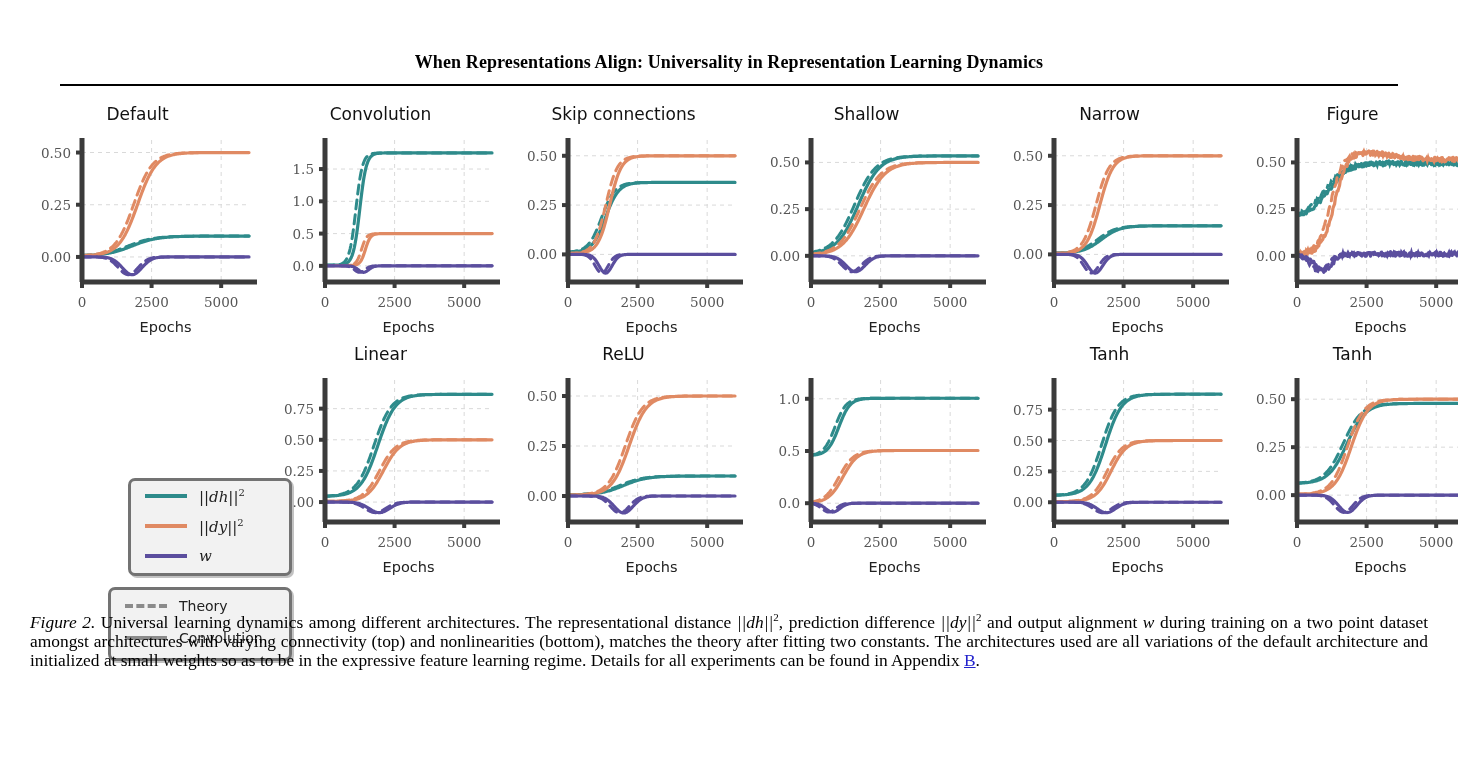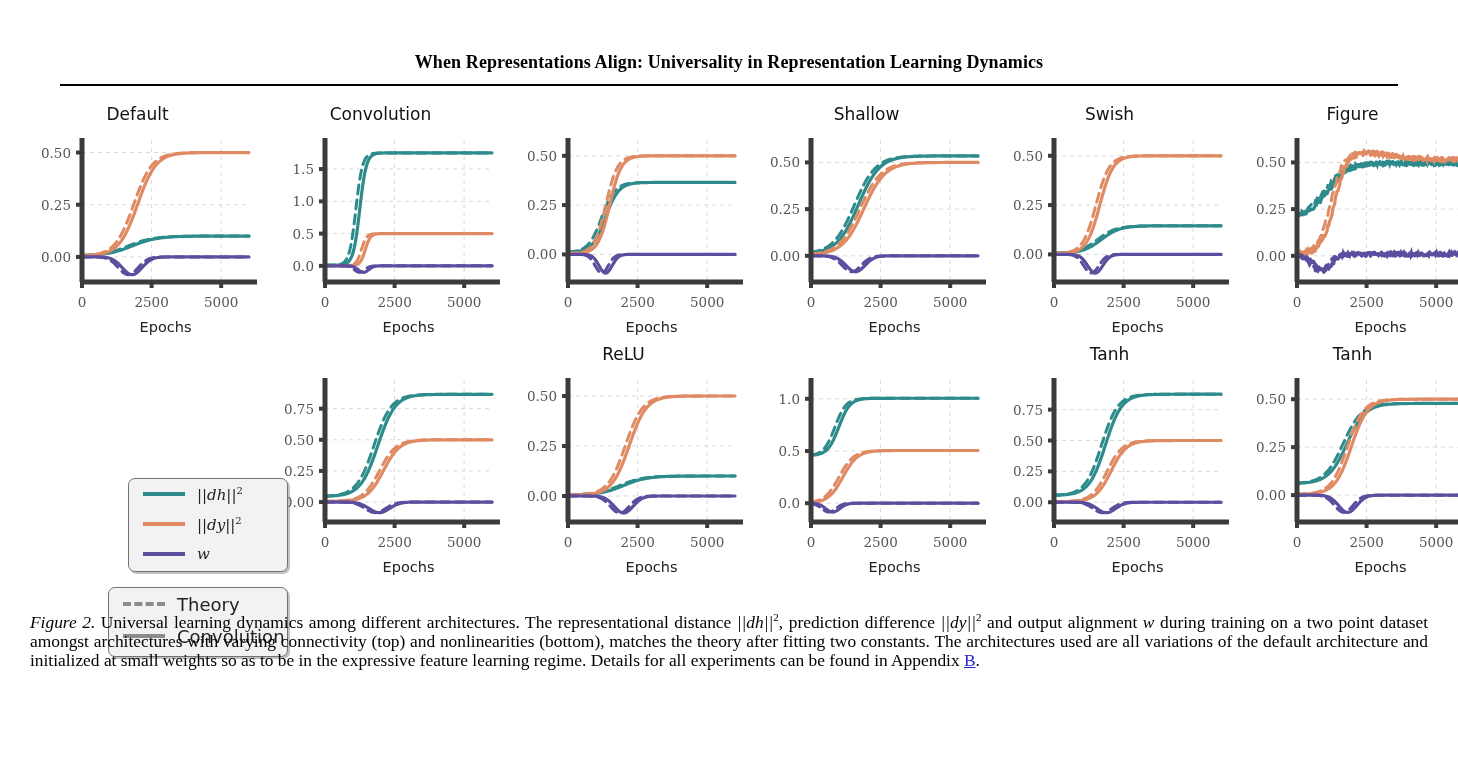--- a/index.html
+++ b/index.html
@@ -45,36 +45,36 @@
     font-family:"DejaVu Serif", serif;
     font-size:13.5px;fill:#555;
   }
   .axis-label{
     font-family:"DejaVu Sans", sans-serif;
     font-size:14.5px;fill:#222;
   }
 
   
   .legend-box{
-    position:absolute;background:#f2f2f2;border:1px solid #737373;
+    position:absolute;background:#f2f2f2;border:3px solid #737373;
     border-radius:7px;box-shadow:2px 2px 0 rgba(120,120,120,.45);
   }
   .legend-color{left:128px;top:378px;width:158px;height:92px;}
   .legend-style{left:108px;top:487px;width:178px;height:68px;}
   .legend-row{display:flex;align-items:center;height:30px;padding-left:14px;}
   .legend-style .legend-row{height:32px;}
   .swatch{width:42px;height:0;border-top-width:4px;border-top-style:solid;margin-right:12px;}
   .swatch-dash{width:42px;height:0;border-top:4px dashed #8b8b8b;margin-right:12px;}
   .swatch-solid{width:42px;height:0;border-top:4px solid #8b8b8b;margin-right:12px;}
   .legend-label{
     font-family:"DejaVu Serif", serif;font-size:15px;color:#222;font-style:italic;
   }
   .legend-label sup{font-style:normal;font-size:10px;}
   .legend-label-plain{
-    font-family:"DejaVu Sans", sans-serif;font-size:18px;color:#222;font-style:normal;
+    font-family:"DejaVu Sans", sans-serif;font-size:14px;color:#222;font-style:normal;
   }
 
   
   .caption{
     position:absolute;left:30px;top:608px;width:1398px;
     font-family:"Liberation Serif", serif;
     font-size:17.4px;line-height:19px;color:#000;text-align:justify;
   }
   .caption .fig-lead{font-style:italic;}
   .caption .mathit{font-family:"Liberation Serif", serif;font-style:italic;}
@@ -154,20 +154,21 @@
             <line x1="66" x2="66" y1="152" y2="158" stroke="#3b3b3b" stroke-width="4"></line>
             <text x="66" y="177" text-anchor="middle" class="tick-text">0</text>
             <line x1="135.58333333333334" x2="135.58333333333334" y1="152" y2="158" stroke="#3b3b3b" stroke-width="4"></line>
             <text x="135.58333333333334" y="177" text-anchor="middle" class="tick-text">2500</text>
             <line x1="205.16666666666669" x2="205.16666666666669" y1="152" y2="158" stroke="#3b3b3b" stroke-width="4"></line>
             <text x="205.16666666666669" y="177" text-anchor="middle" class="tick-text">5000</text>
             <text x="149.5" y="202" text-anchor="middle" class="axis-label">Epochs</text>
           </svg>
         </div>
         <div class="cell" style="left: 486px;">
+          <div class="panel-title">Skip connections</div>
           <svg width="243" height="210">
             <line x1="66" x2="233" y1="124.38888888888889" y2="124.38888888888889" stroke="#d9d9d9" stroke-width="1" stroke-dasharray="4,4"></line>
             <line x1="66" x2="233" y1="75.08333333333333" y2="75.08333333333333" stroke="#d9d9d9" stroke-width="1" stroke-dasharray="4,4"></line>
             <line x1="66" x2="233" y1="25.77777777777777" y2="25.77777777777777" stroke="#d9d9d9" stroke-width="1" stroke-dasharray="4,4"></line>
             <line x1="66" x2="66" y1="10" y2="152" stroke="#d9d9d9" stroke-width="1" stroke-dasharray="4,4"></line>
             <line x1="135.58333333333334" x2="135.58333333333334" y1="10" y2="152" stroke="#d9d9d9" stroke-width="1" stroke-dasharray="4,4"></line>
             <line x1="205.16666666666669" x2="205.16666666666669" y1="10" y2="152" stroke="#d9d9d9" stroke-width="1" stroke-dasharray="4,4"></line>
             <path d="M66.00 121.98 L66.83 121.93 L67.67 121.86 L68.50 121.79 L69.34 121.70 L70.17 121.61 L71.01 121.50 L71.84 121.38 L72.68 121.25 L73.52 121.09 L74.35 120.92 L75.19 120.72 L76.02 120.50 L76.86 120.25 L77.69 119.97 L78.53 119.65 L79.36 119.30 L80.19 118.90 L81.03 118.46 L81.86 117.96 L82.70 117.40 L83.53 116.78 L84.37 116.09 L85.20 115.33 L86.04 114.49 L86.88 113.56 L87.71 112.54 L88.55 111.42 L89.38 110.20 L90.22 108.88 L91.05 107.45 L91.89 105.91 L92.72 104.27 L93.56 102.52 L94.39 100.68 L95.22 98.75 L96.06 96.74 L96.89 94.65 L97.73 92.52 L98.56 90.34 L99.40 88.14 L100.23 85.94 L101.07 83.75 L101.91 81.58 L102.74 79.46 L103.58 77.40 L104.41 75.42 L105.25 73.51 L106.08 71.70 L106.91 69.99 L107.75 68.39 L108.59 66.89 L109.42 65.49 L110.25 64.20 L111.09 63.02 L111.93 61.93 L112.76 60.94 L113.59 60.04 L114.43 59.22 L115.27 58.49 L116.10 57.82 L116.94 57.23 L117.77 56.69 L118.60 56.21 L119.44 55.78 L120.28 55.40 L121.11 55.06 L121.94 54.75 L122.78 54.48 L123.61 54.24 L124.45 54.03 L125.28 53.84 L126.12 53.67 L126.95 53.53 L127.79 53.40 L128.63 53.28 L129.46 53.18 L130.30 53.09 L131.13 53.01 L131.97 52.93 L132.80 52.87 L133.63 52.82 L134.47 52.77 L135.31 52.73 L136.14 52.69 L136.97 52.65 L137.81 52.62 L138.64 52.60 L139.48 52.57 L140.31 52.55 L141.15 52.54 L141.99 52.52 L142.82 52.51 L143.66 52.49 L144.49 52.48 L145.32 52.47 L146.16 52.47 L147.00 52.46 L147.83 52.45 L148.67 52.45 L149.50 52.44 L150.33 52.44 L151.17 52.43 L152.00 52.43 L152.84 52.43 L153.68 52.42 L154.51 52.42 L155.34 52.42 L156.18 52.42 L157.01 52.42 L157.85 52.41 L158.69 52.41 L159.52 52.41 L160.35 52.41 L161.19 52.41 L162.02 52.41 L162.86 52.41 L163.69 52.41 L164.53 52.41 L165.37 52.41 L166.20 52.41 L167.03 52.41 L167.87 52.41 L168.70 52.40 L169.54 52.40 L170.38 52.40 L171.21 52.40 L172.05 52.40 L172.88 52.40 L173.72 52.40 L174.55 52.40 L175.38 52.40 L176.22 52.40 L177.06 52.40 L177.89 52.40 L178.73 52.40 L179.56 52.40 L180.40 52.40 L181.23 52.40 L182.06 52.40 L182.90 52.40 L183.74 52.40 L184.57 52.40 L185.41 52.40 L186.24 52.40 L187.07 52.40 L187.91 52.40 L188.75 52.40 L189.58 52.40 L190.42 52.40 L191.25 52.40 L192.08 52.40 L192.92 52.40 L193.75 52.40 L194.59 52.40 L195.43 52.40 L196.26 52.40 L197.09 52.40 L197.93 52.40 L198.77 52.40 L199.60 52.40 L200.44 52.40 L201.27 52.40 L202.10 52.40 L202.94 52.40 L203.78 52.40 L204.61 52.40 L205.44 52.40 L206.28 52.40 L207.12 52.40 L207.95 52.40 L208.78 52.40 L209.62 52.40 L210.46 52.40 L211.29 52.40 L212.13 52.40 L212.96 52.40 L213.79 52.40 L214.63 52.40 L215.47 52.40 L216.30 52.40 L217.13 52.40 L217.97 52.40 L218.81 52.40 L219.64 52.40 L220.47 52.40 L221.31 52.40 L222.15 52.40 L222.98 52.40 L223.81 52.40 L224.65 52.40 L225.48 52.40 L226.32 52.40 L227.16 52.40 L227.99 52.40 L228.82 52.40 L229.66 52.40 L230.50 52.40 L231.33 52.40 L232.16 52.40 L233.00 52.40" fill="none" stroke="#2E8B8B" stroke-width="3" stroke-dasharray="9,6" stroke-linecap="round"></path>
             <path d="M66.00 122.18 L66.83 122.14 L67.67 122.11 L68.50 122.07 L69.34 122.02 L70.17 121.97 L71.01 121.91 L71.84 121.84 L72.68 121.76 L73.52 121.67 L74.35 121.58 L75.19 121.46 L76.02 121.34 L76.86 121.20 L77.69 121.04 L78.53 120.85 L79.36 120.65 L80.19 120.42 L81.03 120.16 L81.86 119.87 L82.70 119.54 L83.53 119.17 L84.37 118.76 L85.20 118.30 L86.04 117.78 L86.88 117.20 L87.71 116.56 L88.55 115.85 L89.38 115.06 L90.22 114.19 L91.05 113.23 L91.89 112.17 L92.72 111.02 L93.56 109.77 L94.39 108.41 L95.22 106.95 L96.06 105.37 L96.89 103.70 L97.73 101.92 L98.56 100.05 L99.40 98.09 L100.23 96.05 L101.07 93.95 L101.91 91.80 L102.74 89.61 L103.58 87.41 L104.41 85.21 L105.25 83.02 L106.08 80.87 L106.91 78.77 L107.75 76.73 L108.59 74.77 L109.42 72.90 L110.25 71.12 L111.09 69.45 L111.93 67.87 L112.76 66.41 L113.59 65.05 L114.43 63.80 L115.27 62.65 L116.10 61.59 L116.94 60.63 L117.77 59.76 L118.60 58.97 L119.44 58.26 L120.28 57.62 L121.11 57.04 L121.94 56.52 L122.78 56.06 L123.61 55.65 L124.45 55.28 L125.28 54.95 L126.12 54.66 L126.95 54.40 L127.79 54.17 L128.63 53.97 L129.46 53.78 L130.30 53.62 L131.13 53.48 L131.97 53.35 L132.80 53.24 L133.63 53.15 L134.47 53.06 L135.31 52.98 L136.14 52.91 L136.97 52.85 L137.81 52.80 L138.64 52.75 L139.48 52.71 L140.31 52.68 L141.15 52.64 L141.99 52.61 L142.82 52.59 L143.66 52.57 L144.49 52.55 L145.32 52.53 L146.16 52.52 L147.00 52.50 L147.83 52.49 L148.67 52.48 L149.50 52.47 L150.33 52.46 L151.17 52.46 L152.00 52.45 L152.84 52.44 L153.68 52.44 L154.51 52.43 L155.34 52.43 L156.18 52.43 L157.01 52.42 L157.85 52.42 L158.69 52.42 L159.52 52.42 L160.35 52.42 L161.19 52.41 L162.02 52.41 L162.86 52.41 L163.69 52.41 L164.53 52.41 L165.37 52.41 L166.20 52.41 L167.03 52.41 L167.87 52.41 L168.70 52.41 L169.54 52.41 L170.38 52.41 L171.21 52.41 L172.05 52.41 L172.88 52.40 L173.72 52.40 L174.55 52.40 L175.38 52.40 L176.22 52.40 L177.06 52.40 L177.89 52.40 L178.73 52.40 L179.56 52.40 L180.40 52.40 L181.23 52.40 L182.06 52.40 L182.90 52.40 L183.74 52.40 L184.57 52.40 L185.41 52.40 L186.24 52.40 L187.07 52.40 L187.91 52.40 L188.75 52.40 L189.58 52.40 L190.42 52.40 L191.25 52.40 L192.08 52.40 L192.92 52.40 L193.75 52.40 L194.59 52.40 L195.43 52.40 L196.26 52.40 L197.09 52.40 L197.93 52.40 L198.77 52.40 L199.60 52.40 L200.44 52.40 L201.27 52.40 L202.10 52.40 L202.94 52.40 L203.78 52.40 L204.61 52.40 L205.44 52.40 L206.28 52.40 L207.12 52.40 L207.95 52.40 L208.78 52.40 L209.62 52.40 L210.46 52.40 L211.29 52.40 L212.13 52.40 L212.96 52.40 L213.79 52.40 L214.63 52.40 L215.47 52.40 L216.30 52.40 L217.13 52.40 L217.97 52.40 L218.81 52.40 L219.64 52.40 L220.47 52.40 L221.31 52.40 L222.15 52.40 L222.98 52.40 L223.81 52.40 L224.65 52.40 L225.48 52.40 L226.32 52.40 L227.16 52.40 L227.99 52.40 L228.82 52.40 L229.66 52.40 L230.50 52.40 L231.33 52.40 L232.16 52.40 L233.00 52.40" fill="none" stroke="#2E8B8B" stroke-width="3.2" stroke-linejoin="round" stroke-linecap="round"></path>
             <path d="M66.00 123.46 L66.83 123.44 L67.67 123.41 L68.50 123.38 L69.34 123.35 L70.17 123.31 L71.01 123.26 L71.84 123.21 L72.68 123.15 L73.52 123.08 L74.35 123.00 L75.19 122.91 L76.02 122.80 L76.86 122.68 L77.69 122.54 L78.53 122.38 L79.36 122.19 L80.19 121.97 L81.03 121.73 L81.86 121.44 L82.70 121.12 L83.53 120.74 L84.37 120.32 L85.20 119.83 L86.04 119.27 L86.88 118.63 L87.71 117.91 L88.55 117.08 L89.38 116.15 L90.22 115.10 L91.05 113.91 L91.89 112.58 L92.72 111.09 L93.56 109.44 L94.39 107.60 L95.22 105.58 L96.06 103.37 L96.89 100.96 L97.73 98.35 L98.56 95.57 L99.40 92.60 L100.23 89.47 L101.07 86.21 L101.91 82.83 L102.74 79.37 L103.58 75.86 L104.41 72.34 L105.25 68.85 L106.08 65.41 L106.91 62.07 L107.75 58.85 L108.59 55.77 L109.42 52.86 L110.25 50.13 L111.09 47.60 L111.93 45.25 L112.76 43.10 L113.59 41.15 L114.43 39.37 L115.27 37.77 L116.10 36.34 L116.94 35.05 L117.77 33.91 L118.60 32.90 L119.44 32.01 L120.28 31.22 L121.11 30.52 L121.94 29.91 L122.78 29.38 L123.61 28.91 L124.45 28.50 L125.28 28.15 L126.12 27.84 L126.95 27.57 L127.79 27.33 L128.63 27.12 L129.46 26.95 L130.30 26.79 L131.13 26.66 L131.97 26.54 L132.80 26.44 L133.63 26.35 L134.47 26.27 L135.31 26.21 L136.14 26.15 L136.97 26.10 L137.81 26.06 L138.64 26.02 L139.48 25.99 L140.31 25.96 L141.15 25.93 L141.99 25.91 L142.82 25.90 L143.66 25.88 L144.49 25.87 L145.32 25.85 L146.16 25.84 L147.00 25.84 L147.83 25.83 L148.67 25.82 L149.50 25.82 L150.33 25.81 L151.17 25.81 L152.00 25.80 L152.84 25.80 L153.68 25.80 L154.51 25.79 L155.34 25.79 L156.18 25.79 L157.01 25.79 L157.85 25.79 L158.69 25.79 L159.52 25.78 L160.35 25.78 L161.19 25.78 L162.02 25.78 L162.86 25.78 L163.69 25.78 L164.53 25.78 L165.37 25.78 L166.20 25.78 L167.03 25.78 L167.87 25.78 L168.70 25.78 L169.54 25.78 L170.38 25.78 L171.21 25.78 L172.05 25.78 L172.88 25.78 L173.72 25.78 L174.55 25.78 L175.38 25.78 L176.22 25.78 L177.06 25.78 L177.89 25.78 L178.73 25.78 L179.56 25.78 L180.40 25.78 L181.23 25.78 L182.06 25.78 L182.90 25.78 L183.74 25.78 L184.57 25.78 L185.41 25.78 L186.24 25.78 L187.07 25.78 L187.91 25.78 L188.75 25.78 L189.58 25.78 L190.42 25.78 L191.25 25.78 L192.08 25.78 L192.92 25.78 L193.75 25.78 L194.59 25.78 L195.43 25.78 L196.26 25.78 L197.09 25.78 L197.93 25.78 L198.77 25.78 L199.60 25.78 L200.44 25.78 L201.27 25.78 L202.10 25.78 L202.94 25.78 L203.78 25.78 L204.61 25.78 L205.44 25.78 L206.28 25.78 L207.12 25.78 L207.95 25.78 L208.78 25.78 L209.62 25.78 L210.46 25.78 L211.29 25.78 L212.13 25.78 L212.96 25.78 L213.79 25.78 L214.63 25.78 L215.47 25.78 L216.30 25.78 L217.13 25.78 L217.97 25.78 L218.81 25.78 L219.64 25.78 L220.47 25.78 L221.31 25.78 L222.15 25.78 L222.98 25.78 L223.81 25.78 L224.65 25.78 L225.48 25.78 L226.32 25.78 L227.16 25.78 L227.99 25.78 L228.82 25.78 L229.66 25.78 L230.50 25.78 L231.33 25.78 L232.16 25.78 L233.00 25.78" fill="none" stroke="#E08A63" stroke-width="3" stroke-dasharray="9,6" stroke-linecap="round"></path>
@@ -217,21 +218,21 @@
             <line x1="66" x2="66" y1="152" y2="158" stroke="#3b3b3b" stroke-width="4"></line>
             <text x="66" y="177" text-anchor="middle" class="tick-text">0</text>
             <line x1="135.58333333333334" x2="135.58333333333334" y1="152" y2="158" stroke="#3b3b3b" stroke-width="4"></line>
             <text x="135.58333333333334" y="177" text-anchor="middle" class="tick-text">2500</text>
             <line x1="205.16666666666669" x2="205.16666666666669" y1="152" y2="158" stroke="#3b3b3b" stroke-width="4"></line>
             <text x="205.16666666666669" y="177" text-anchor="middle" class="tick-text">5000</text>
             <text x="149.5" y="202" text-anchor="middle" class="axis-label">Epochs</text>
           </svg>
         </div>
         <div class="cell" style="left: 972px;">
-          <div class="panel-title">Swish</div>
+          <div class="panel-title">Narrow</div>
           <svg width="243" height="210">
             <line x1="66" x2="233" y1="124.38888888888889" y2="124.38888888888889" stroke="#d9d9d9" stroke-width="1" stroke-dasharray="4,4"></line>
             <line x1="66" x2="233" y1="75.08333333333333" y2="75.08333333333333" stroke="#d9d9d9" stroke-width="1" stroke-dasharray="4,4"></line>
             <line x1="66" x2="233" y1="25.77777777777777" y2="25.77777777777777" stroke="#d9d9d9" stroke-width="1" stroke-dasharray="4,4"></line>
             <line x1="66" x2="66" y1="10" y2="152" stroke="#d9d9d9" stroke-width="1" stroke-dasharray="4,4"></line>
             <line x1="135.58333333333334" x2="135.58333333333334" y1="10" y2="152" stroke="#d9d9d9" stroke-width="1" stroke-dasharray="4,4"></line>
             <line x1="205.16666666666669" x2="205.16666666666669" y1="10" y2="152" stroke="#d9d9d9" stroke-width="1" stroke-dasharray="4,4"></line>
             <path d="M66.00 123.15 L66.83 123.13 L67.67 123.10 L68.50 123.07 L69.34 123.04 L70.17 123.01 L71.01 122.97 L71.84 122.93 L72.68 122.89 L73.52 122.84 L74.35 122.79 L75.19 122.73 L76.02 122.67 L76.86 122.60 L77.69 122.53 L78.53 122.45 L79.36 122.36 L80.19 122.27 L81.03 122.17 L81.86 122.06 L82.70 121.94 L83.53 121.81 L84.37 121.66 L85.20 121.51 L86.04 121.35 L86.88 121.17 L87.71 120.98 L88.55 120.77 L89.38 120.55 L90.22 120.31 L91.05 120.05 L91.89 119.78 L92.72 119.49 L93.56 119.17 L94.39 118.84 L95.22 118.49 L96.06 118.11 L96.89 117.72 L97.73 117.30 L98.56 116.86 L99.40 116.40 L100.23 115.92 L101.07 115.42 L101.91 114.90 L102.74 114.36 L103.58 113.81 L104.41 113.24 L105.25 112.65 L106.08 112.06 L106.91 111.45 L107.75 110.84 L108.59 110.22 L109.42 109.60 L110.25 108.98 L111.09 108.36 L111.93 107.74 L112.76 107.14 L113.59 106.54 L114.43 105.96 L115.27 105.39 L116.10 104.83 L116.94 104.29 L117.77 103.77 L118.60 103.27 L119.44 102.79 L120.28 102.33 L121.11 101.89 L121.94 101.48 L122.78 101.08 L123.61 100.71 L124.45 100.35 L125.28 100.02 L126.12 99.71 L126.95 99.42 L127.79 99.14 L128.63 98.89 L129.46 98.65 L130.30 98.42 L131.13 98.22 L131.97 98.03 L132.80 97.85 L133.63 97.68 L134.47 97.53 L135.31 97.39 L136.14 97.26 L136.97 97.14 L137.81 97.03 L138.64 96.93 L139.48 96.83 L140.31 96.75 L141.15 96.67 L141.99 96.59 L142.82 96.53 L143.66 96.46 L144.49 96.41 L145.32 96.36 L146.16 96.31 L147.00 96.26 L147.83 96.22 L148.67 96.19 L149.50 96.15 L150.33 96.12 L151.17 96.10 L152.00 96.07 L152.84 96.05 L153.68 96.02 L154.51 96.00 L155.34 95.99 L156.18 95.97 L157.01 95.95 L157.85 95.94 L158.69 95.93 L159.52 95.92 L160.35 95.91 L161.19 95.90 L162.02 95.89 L162.86 95.88 L163.69 95.87 L164.53 95.86 L165.37 95.86 L166.20 95.85 L167.03 95.85 L167.87 95.84 L168.70 95.84 L169.54 95.83 L170.38 95.83 L171.21 95.83 L172.05 95.82 L172.88 95.82 L173.72 95.82 L174.55 95.82 L175.38 95.81 L176.22 95.81 L177.06 95.81 L177.89 95.81 L178.73 95.81 L179.56 95.81 L180.40 95.80 L181.23 95.80 L182.06 95.80 L182.90 95.80 L183.74 95.80 L184.57 95.80 L185.41 95.80 L186.24 95.80 L187.07 95.80 L187.91 95.80 L188.75 95.80 L189.58 95.80 L190.42 95.80 L191.25 95.80 L192.08 95.80 L192.92 95.80 L193.75 95.79 L194.59 95.79 L195.43 95.79 L196.26 95.79 L197.09 95.79 L197.93 95.79 L198.77 95.79 L199.60 95.79 L200.44 95.79 L201.27 95.79 L202.10 95.79 L202.94 95.79 L203.78 95.79 L204.61 95.79 L205.44 95.79 L206.28 95.79 L207.12 95.79 L207.95 95.79 L208.78 95.79 L209.62 95.79 L210.46 95.79 L211.29 95.79 L212.13 95.79 L212.96 95.79 L213.79 95.79 L214.63 95.79 L215.47 95.79 L216.30 95.79 L217.13 95.79 L217.97 95.79 L218.81 95.79 L219.64 95.79 L220.47 95.79 L221.31 95.79 L222.15 95.79 L222.98 95.79 L223.81 95.79 L224.65 95.79 L225.48 95.79 L226.32 95.79 L227.16 95.79 L227.99 95.79 L228.82 95.79 L229.66 95.79 L230.50 95.79 L231.33 95.79 L232.16 95.79 L233.00 95.79" fill="none" stroke="#2E8B8B" stroke-width="3" stroke-dasharray="9,6" stroke-linecap="round"></path>
             <path d="M66.00 123.24 L66.83 123.22 L67.67 123.20 L68.50 123.18 L69.34 123.16 L70.17 123.14 L71.01 123.12 L71.84 123.09 L72.68 123.06 L73.52 123.03 L74.35 122.99 L75.19 122.96 L76.02 122.92 L76.86 122.87 L77.69 122.82 L78.53 122.77 L79.36 122.71 L80.19 122.65 L81.03 122.58 L81.86 122.50 L82.70 122.42 L83.53 122.33 L84.37 122.24 L85.20 122.13 L86.04 122.02 L86.88 121.89 L87.71 121.76 L88.55 121.61 L89.38 121.46 L90.22 121.29 L91.05 121.11 L91.89 120.91 L92.72 120.70 L93.56 120.47 L94.39 120.23 L95.22 119.96 L96.06 119.68 L96.89 119.38 L97.73 119.07 L98.56 118.73 L99.40 118.37 L100.23 117.98 L101.07 117.58 L101.91 117.16 L102.74 116.71 L103.58 116.25 L104.41 115.76 L105.25 115.25 L106.08 114.72 L106.91 114.18 L107.75 113.62 L108.59 113.04 L109.42 112.45 L110.25 111.85 L111.09 111.25 L111.93 110.63 L112.76 110.01 L113.59 109.39 L114.43 108.77 L115.27 108.15 L116.10 107.54 L116.94 106.94 L117.77 106.35 L118.60 105.77 L119.44 105.20 L120.28 104.65 L121.11 104.12 L121.94 103.60 L122.78 103.11 L123.61 102.64 L124.45 102.18 L125.28 101.75 L126.12 101.34 L126.95 100.95 L127.79 100.59 L128.63 100.24 L129.46 99.91 L130.30 99.61 L131.13 99.32 L131.97 99.05 L132.80 98.80 L133.63 98.57 L134.47 98.35 L135.31 98.15 L136.14 97.96 L136.97 97.79 L137.81 97.63 L138.64 97.48 L139.48 97.34 L140.31 97.22 L141.15 97.10 L141.99 96.99 L142.82 96.89 L143.66 96.80 L144.49 96.72 L145.32 96.64 L146.16 96.57 L147.00 96.50 L147.83 96.44 L148.67 96.39 L149.50 96.34 L150.33 96.29 L151.17 96.25 L152.00 96.21 L152.84 96.18 L153.68 96.14 L154.51 96.11 L155.34 96.09 L156.18 96.06 L157.01 96.04 L157.85 96.02 L158.69 96.00 L159.52 95.98 L160.35 95.96 L161.19 95.95 L162.02 95.94 L162.86 95.92 L163.69 95.91 L164.53 95.90 L165.37 95.89 L166.20 95.88 L167.03 95.88 L167.87 95.87 L168.70 95.86 L169.54 95.86 L170.38 95.85 L171.21 95.85 L172.05 95.84 L172.88 95.84 L173.72 95.83 L174.55 95.83 L175.38 95.83 L176.22 95.82 L177.06 95.82 L177.89 95.82 L178.73 95.82 L179.56 95.81 L180.40 95.81 L181.23 95.81 L182.06 95.81 L182.90 95.81 L183.74 95.81 L184.57 95.80 L185.41 95.80 L186.24 95.80 L187.07 95.80 L187.91 95.80 L188.75 95.80 L189.58 95.80 L190.42 95.80 L191.25 95.80 L192.08 95.80 L192.92 95.80 L193.75 95.80 L194.59 95.80 L195.43 95.80 L196.26 95.80 L197.09 95.79 L197.93 95.79 L198.77 95.79 L199.60 95.79 L200.44 95.79 L201.27 95.79 L202.10 95.79 L202.94 95.79 L203.78 95.79 L204.61 95.79 L205.44 95.79 L206.28 95.79 L207.12 95.79 L207.95 95.79 L208.78 95.79 L209.62 95.79 L210.46 95.79 L211.29 95.79 L212.13 95.79 L212.96 95.79 L213.79 95.79 L214.63 95.79 L215.47 95.79 L216.30 95.79 L217.13 95.79 L217.97 95.79 L218.81 95.79 L219.64 95.79 L220.47 95.79 L221.31 95.79 L222.15 95.79 L222.98 95.79 L223.81 95.79 L224.65 95.79 L225.48 95.79 L226.32 95.79 L227.16 95.79 L227.99 95.79 L228.82 95.79 L229.66 95.79 L230.50 95.79 L231.33 95.79 L232.16 95.79 L233.00 95.79" fill="none" stroke="#2E8B8B" stroke-width="3.2" stroke-linejoin="round" stroke-linecap="round"></path>
             <path d="M66.00 123.43 L66.83 123.41 L67.67 123.38 L68.50 123.35 L69.34 123.32 L70.17 123.28 L71.01 123.23 L71.84 123.19 L72.68 123.13 L73.52 123.07 L74.35 123.00 L75.19 122.92 L76.02 122.82 L76.86 122.72 L77.69 122.61 L78.53 122.47 L79.36 122.32 L80.19 122.15 L81.03 121.96 L81.86 121.75 L82.70 121.51 L83.53 121.23 L84.37 120.92 L85.20 120.57 L86.04 120.18 L86.88 119.74 L87.71 119.24 L88.55 118.69 L89.38 118.07 L90.22 117.37 L91.05 116.59 L91.89 115.73 L92.72 114.77 L93.56 113.70 L94.39 112.52 L95.22 111.22 L96.06 109.80 L96.89 108.23 L97.73 106.53 L98.56 104.68 L99.40 102.68 L100.23 100.54 L101.07 98.24 L101.91 95.80 L102.74 93.23 L103.58 90.53 L104.41 87.72 L105.25 84.81 L106.08 81.83 L106.91 78.79 L107.75 75.72 L108.59 72.64 L109.42 69.57 L110.25 66.55 L111.09 63.59 L111.93 60.71 L112.76 57.93 L113.59 55.27 L114.43 52.75 L115.27 50.35 L116.10 48.11 L116.94 46.01 L117.77 44.06 L118.60 42.26 L119.44 40.61 L120.28 39.09 L121.11 37.71 L121.94 36.45 L122.78 35.31 L123.61 34.28 L124.45 33.35 L125.28 32.52 L126.12 31.77 L126.95 31.10 L127.79 30.50 L128.63 29.96 L129.46 29.49 L130.30 29.06 L131.13 28.68 L131.97 28.35 L132.80 28.05 L133.63 27.79 L134.47 27.55 L135.31 27.35 L136.14 27.16 L136.97 27.00 L137.81 26.86 L138.64 26.73 L139.48 26.62 L140.31 26.52 L141.15 26.43 L141.99 26.36 L142.82 26.29 L143.66 26.23 L144.49 26.18 L145.32 26.13 L146.16 26.09 L147.00 26.05 L147.83 26.02 L148.67 25.99 L149.50 25.96 L150.33 25.94 L151.17 25.92 L152.00 25.91 L152.84 25.89 L153.68 25.88 L154.51 25.87 L155.34 25.86 L156.18 25.85 L157.01 25.84 L157.85 25.83 L158.69 25.82 L159.52 25.82 L160.35 25.81 L161.19 25.81 L162.02 25.81 L162.86 25.80 L163.69 25.80 L164.53 25.80 L165.37 25.79 L166.20 25.79 L167.03 25.79 L167.87 25.79 L168.70 25.79 L169.54 25.79 L170.38 25.79 L171.21 25.78 L172.05 25.78 L172.88 25.78 L173.72 25.78 L174.55 25.78 L175.38 25.78 L176.22 25.78 L177.06 25.78 L177.89 25.78 L178.73 25.78 L179.56 25.78 L180.40 25.78 L181.23 25.78 L182.06 25.78 L182.90 25.78 L183.74 25.78 L184.57 25.78 L185.41 25.78 L186.24 25.78 L187.07 25.78 L187.91 25.78 L188.75 25.78 L189.58 25.78 L190.42 25.78 L191.25 25.78 L192.08 25.78 L192.92 25.78 L193.75 25.78 L194.59 25.78 L195.43 25.78 L196.26 25.78 L197.09 25.78 L197.93 25.78 L198.77 25.78 L199.60 25.78 L200.44 25.78 L201.27 25.78 L202.10 25.78 L202.94 25.78 L203.78 25.78 L204.61 25.78 L205.44 25.78 L206.28 25.78 L207.12 25.78 L207.95 25.78 L208.78 25.78 L209.62 25.78 L210.46 25.78 L211.29 25.78 L212.13 25.78 L212.96 25.78 L213.79 25.78 L214.63 25.78 L215.47 25.78 L216.30 25.78 L217.13 25.78 L217.97 25.78 L218.81 25.78 L219.64 25.78 L220.47 25.78 L221.31 25.78 L222.15 25.78 L222.98 25.78 L223.81 25.78 L224.65 25.78 L225.48 25.78 L226.32 25.78 L227.16 25.78 L227.99 25.78 L228.82 25.78 L229.66 25.78 L230.50 25.78 L231.33 25.78 L232.16 25.78 L233.00 25.78" fill="none" stroke="#E08A63" stroke-width="3" stroke-dasharray="9,6" stroke-linecap="round"></path>
@@ -283,20 +284,21 @@
             <line x1="135.58333333333334" x2="135.58333333333334" y1="152" y2="158" stroke="#3b3b3b" stroke-width="4"></line>
             <text x="135.58333333333334" y="177" text-anchor="middle" class="tick-text">2500</text>
             <line x1="205.16666666666669" x2="205.16666666666669" y1="152" y2="158" stroke="#3b3b3b" stroke-width="4"></line>
             <text x="205.16666666666669" y="177" text-anchor="middle" class="tick-text">5000</text>
             <text x="149.5" y="202" text-anchor="middle" class="axis-label">Epochs</text>
           </svg>
         </div>
       </div>
     <div class="grid-row row-bottom" id="row-bottom">
         <div class="cell" style="left: 243px;">
+          <div class="panel-title">Linear</div>
           <svg width="243" height="210">
             <line x1="66" x2="233" y1="132.0701754385965" y2="132.0701754385965" stroke="#d9d9d9" stroke-width="1" stroke-dasharray="4,4"></line>
             <line x1="66" x2="233" y1="100.9298245614035" y2="100.9298245614035" stroke="#d9d9d9" stroke-width="1" stroke-dasharray="4,4"></line>
             <line x1="66" x2="233" y1="69.78947368421052" y2="69.78947368421052" stroke="#d9d9d9" stroke-width="1" stroke-dasharray="4,4"></line>
             <line x1="66" x2="233" y1="38.64912280701752" y2="38.64912280701752" stroke="#d9d9d9" stroke-width="1" stroke-dasharray="4,4"></line>
             <line x1="66" x2="66" y1="10" y2="152" stroke="#d9d9d9" stroke-width="1" stroke-dasharray="4,4"></line>
             <line x1="135.58333333333334" x2="135.58333333333334" y1="10" y2="152" stroke="#d9d9d9" stroke-width="1" stroke-dasharray="4,4"></line>
             <line x1="205.16666666666669" x2="205.16666666666669" y1="10" y2="152" stroke="#d9d9d9" stroke-width="1" stroke-dasharray="4,4"></line>
             <path d="M66.00 126.10 L66.83 126.06 L67.67 126.02 L68.50 125.98 L69.34 125.93 L70.17 125.88 L71.01 125.82 L71.84 125.75 L72.68 125.68 L73.52 125.60 L74.35 125.52 L75.19 125.42 L76.02 125.32 L76.86 125.21 L77.69 125.08 L78.53 124.94 L79.36 124.79 L80.19 124.63 L81.03 124.45 L81.86 124.25 L82.70 124.03 L83.53 123.79 L84.37 123.53 L85.20 123.24 L86.04 122.93 L86.88 122.59 L87.71 122.21 L88.55 121.80 L89.38 121.36 L90.22 120.87 L91.05 120.34 L91.89 119.76 L92.72 119.14 L93.56 118.45 L94.39 117.72 L95.22 116.92 L96.06 116.05 L96.89 115.12 L97.73 114.12 L98.56 113.04 L99.40 111.88 L100.23 110.63 L101.07 109.31 L101.91 107.89 L102.74 106.39 L103.58 104.80 L104.41 103.11 L105.25 101.34 L106.08 99.47 L106.91 97.53 L107.75 95.49 L108.59 93.38 L109.42 91.20 L110.25 88.95 L111.09 86.65 L111.93 84.29 L112.76 81.90 L113.59 79.47 L114.43 77.03 L115.27 74.58 L116.10 72.13 L116.94 69.70 L117.77 67.29 L118.60 64.92 L119.44 62.60 L120.28 60.33 L121.11 58.13 L121.94 55.99 L122.78 53.93 L123.61 51.96 L124.45 50.06 L125.28 48.26 L126.12 46.55 L126.95 44.92 L127.79 43.39 L128.63 41.94 L129.46 40.59 L130.30 39.32 L131.13 38.13 L131.97 37.02 L132.80 35.99 L133.63 35.04 L134.47 34.15 L135.31 33.33 L136.14 32.57 L136.97 31.87 L137.81 31.23 L138.64 30.64 L139.48 30.09 L140.31 29.59 L141.15 29.13 L141.99 28.71 L142.82 28.32 L143.66 27.97 L144.49 27.65 L145.32 27.35 L146.16 27.08 L147.00 26.84 L147.83 26.61 L148.67 26.41 L149.50 26.22 L150.33 26.05 L151.17 25.89 L152.00 25.75 L152.84 25.62 L153.68 25.51 L154.51 25.40 L155.34 25.30 L156.18 25.21 L157.01 25.13 L157.85 25.06 L158.69 24.99 L159.52 24.93 L160.35 24.88 L161.19 24.83 L162.02 24.78 L162.86 24.74 L163.69 24.70 L164.53 24.67 L165.37 24.64 L166.20 24.61 L167.03 24.58 L167.87 24.56 L168.70 24.54 L169.54 24.52 L170.38 24.50 L171.21 24.48 L172.05 24.47 L172.88 24.46 L173.72 24.44 L174.55 24.43 L175.38 24.42 L176.22 24.41 L177.06 24.41 L177.89 24.40 L178.73 24.39 L179.56 24.39 L180.40 24.38 L181.23 24.37 L182.06 24.37 L182.90 24.37 L183.74 24.36 L184.57 24.36 L185.41 24.36 L186.24 24.35 L187.07 24.35 L187.91 24.35 L188.75 24.35 L189.58 24.34 L190.42 24.34 L191.25 24.34 L192.08 24.34 L192.92 24.34 L193.75 24.34 L194.59 24.34 L195.43 24.33 L196.26 24.33 L197.09 24.33 L197.93 24.33 L198.77 24.33 L199.60 24.33 L200.44 24.33 L201.27 24.33 L202.10 24.33 L202.94 24.33 L203.78 24.33 L204.61 24.33 L205.44 24.33 L206.28 24.33 L207.12 24.33 L207.95 24.33 L208.78 24.33 L209.62 24.33 L210.46 24.33 L211.29 24.33 L212.13 24.33 L212.96 24.33 L213.79 24.33 L214.63 24.33 L215.47 24.33 L216.30 24.33 L217.13 24.33 L217.97 24.33 L218.81 24.33 L219.64 24.33 L220.47 24.33 L221.31 24.33 L222.15 24.33 L222.98 24.32 L223.81 24.32 L224.65 24.32 L225.48 24.32 L226.32 24.32 L227.16 24.32 L227.99 24.32 L228.82 24.32 L229.66 24.32 L230.50 24.32 L231.33 24.32 L232.16 24.32 L233.00 24.32" fill="none" stroke="#2E8B8B" stroke-width="3" stroke-dasharray="9,6" stroke-linecap="round"></path>
             <path d="M66.00 126.23 L66.83 126.21 L67.67 126.18 L68.50 126.15 L69.34 126.12 L70.17 126.09 L71.01 126.05 L71.84 126.01 L72.68 125.96 L73.52 125.91 L74.35 125.86 L75.19 125.80 L76.02 125.73 L76.86 125.66 L77.69 125.58 L78.53 125.49 L79.36 125.39 L80.19 125.28 L81.03 125.17 L81.86 125.04 L82.70 124.90 L83.53 124.74 L84.37 124.57 L85.20 124.38 L86.04 124.18 L86.88 123.95 L87.71 123.71 L88.55 123.44 L89.38 123.14 L90.22 122.82 L91.05 122.46 L91.89 122.08 L92.72 121.66 L93.56 121.20 L94.39 120.70 L95.22 120.15 L96.06 119.56 L96.89 118.91 L97.73 118.22 L98.56 117.46 L99.40 116.64 L100.23 115.75 L101.07 114.79 L101.91 113.77 L102.74 112.66 L103.58 111.47 L104.41 110.20 L105.25 108.85 L106.08 107.40 L106.91 105.87 L107.75 104.24 L108.59 102.53 L109.42 100.73 L110.25 98.83 L111.09 96.86 L111.93 94.80 L112.76 92.66 L113.59 90.46 L114.43 88.19 L115.27 85.87 L116.10 83.50 L116.94 81.09 L117.77 78.66 L118.60 76.21 L119.44 73.76 L120.28 71.32 L121.11 68.89 L121.94 66.50 L122.78 64.14 L123.61 61.84 L124.45 59.59 L125.28 57.41 L126.12 55.30 L126.95 53.26 L127.79 51.32 L128.63 49.45 L129.46 47.68 L130.30 45.99 L131.13 44.40 L131.97 42.90 L132.80 41.48 L133.63 40.16 L134.47 38.91 L135.31 37.75 L136.14 36.67 L136.97 35.67 L137.81 34.74 L138.64 33.87 L139.48 33.07 L140.31 32.33 L141.15 31.65 L141.99 31.03 L142.82 30.45 L143.66 29.92 L144.49 29.43 L145.32 28.99 L146.16 28.58 L147.00 28.20 L147.83 27.86 L148.67 27.55 L149.50 27.26 L150.33 27.00 L151.17 26.76 L152.00 26.54 L152.84 26.34 L153.68 26.16 L154.51 26.00 L155.34 25.85 L156.18 25.71 L157.01 25.58 L157.85 25.47 L158.69 25.37 L159.52 25.27 L160.35 25.19 L161.19 25.11 L162.02 25.04 L162.86 24.97 L163.69 24.91 L164.53 24.86 L165.37 24.81 L166.20 24.77 L167.03 24.73 L167.87 24.69 L168.70 24.66 L169.54 24.63 L170.38 24.60 L171.21 24.57 L172.05 24.55 L172.88 24.53 L173.72 24.51 L174.55 24.49 L175.38 24.48 L176.22 24.46 L177.06 24.45 L177.89 24.44 L178.73 24.43 L179.56 24.42 L180.40 24.41 L181.23 24.40 L182.06 24.40 L182.90 24.39 L183.74 24.38 L184.57 24.38 L185.41 24.37 L186.24 24.37 L187.07 24.36 L187.91 24.36 L188.75 24.36 L189.58 24.35 L190.42 24.35 L191.25 24.35 L192.08 24.35 L192.92 24.35 L193.75 24.34 L194.59 24.34 L195.43 24.34 L196.26 24.34 L197.09 24.34 L197.93 24.34 L198.77 24.34 L199.60 24.33 L200.44 24.33 L201.27 24.33 L202.10 24.33 L202.94 24.33 L203.78 24.33 L204.61 24.33 L205.44 24.33 L206.28 24.33 L207.12 24.33 L207.95 24.33 L208.78 24.33 L209.62 24.33 L210.46 24.33 L211.29 24.33 L212.13 24.33 L212.96 24.33 L213.79 24.33 L214.63 24.33 L215.47 24.33 L216.30 24.33 L217.13 24.33 L217.97 24.33 L218.81 24.33 L219.64 24.33 L220.47 24.33 L221.31 24.33 L222.15 24.33 L222.98 24.33 L223.81 24.33 L224.65 24.33 L225.48 24.33 L226.32 24.33 L227.16 24.32 L227.99 24.32 L228.82 24.32 L229.66 24.32 L230.50 24.32 L231.33 24.32 L232.16 24.32 L233.00 24.32" fill="none" stroke="#2E8B8B" stroke-width="3.2" stroke-linejoin="round" stroke-linecap="round"></path>

